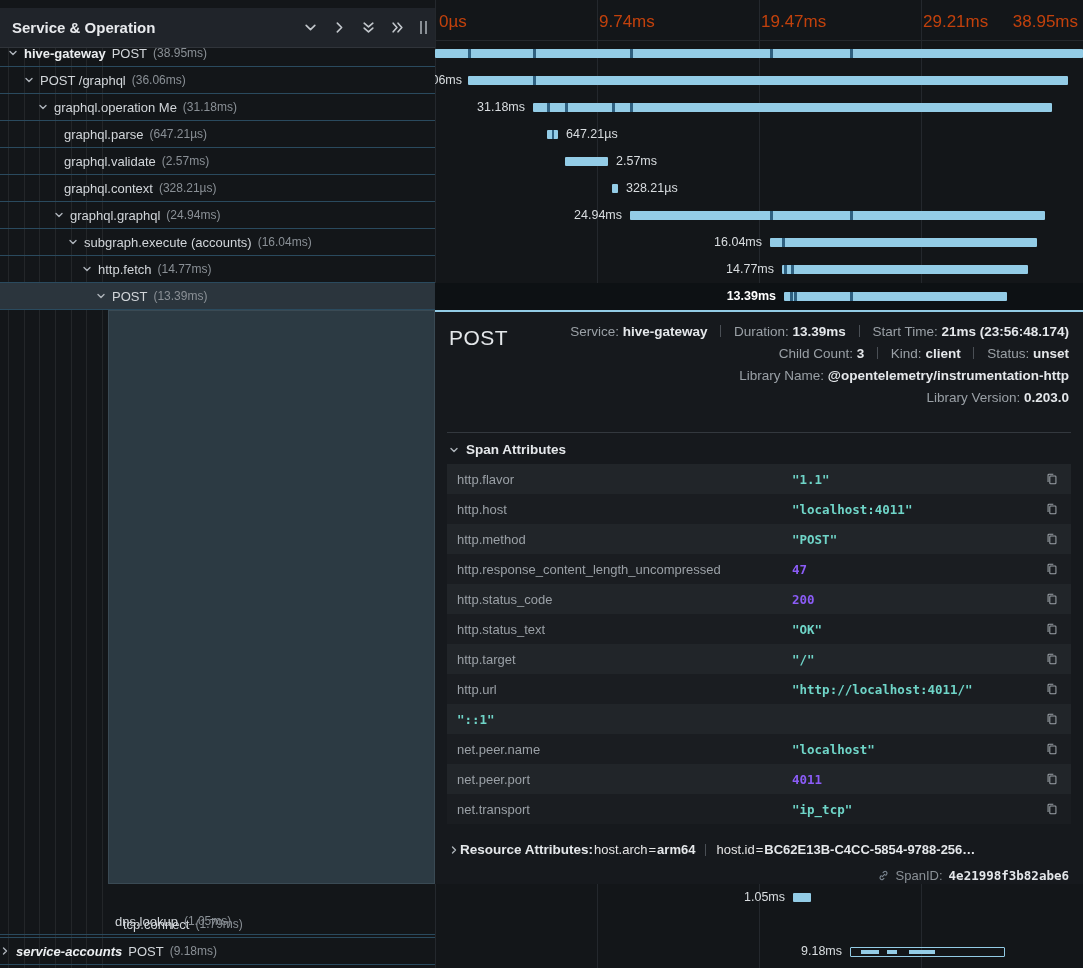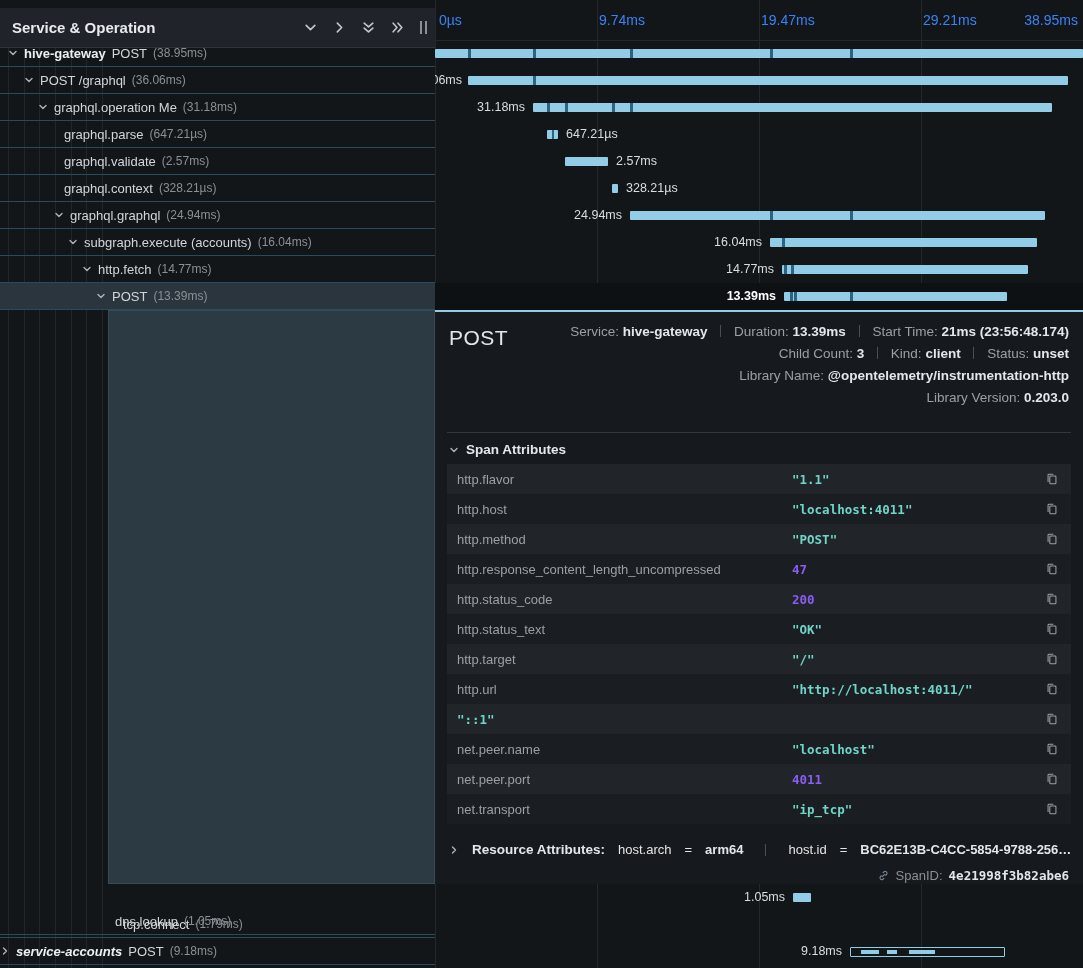--- a/index.html
+++ b/index.html
@@ -10,21 +10,21 @@
   .left-header{position:absolute;left:0;top:0;width:435px;height:40px;background:#20242a;border-bottom:1px solid #30343a;display:flex;align-items:center;padding:0 8px 0 12px;box-sizing:border-box;z-index:6;margin-top:8px;}
   .left-header .title{font-size:15px;font-weight:700;color:#e8eaed;}
   .hicons{margin-left:auto;display:flex;align-items:center;gap:12px;}
   .hicons button{background:none;border:none;padding:2px;cursor:pointer;display:flex;align-items:center;}
   .hicon{width:13px;height:13px;fill:none;stroke:#c2c7cc;stroke-width:1.5;stroke-linecap:round;stroke-linejoin:round;}
   .drag-handle{margin-left:14px;display:flex;gap:3px;cursor:col-resize;}
   .drag-handle i{display:block;width:2px;height:13px;background:#8a9096;}
 
   
   .ruler{position:absolute;left:435px;top:0;width:648px;height:40px;border-bottom:1px solid #24282d;z-index:2;}
-  .rtick{position:absolute;top:12px;font-size:14px;color:#3b82f6;}
+  .rtick{position:absolute;top:12px;font-size:17px;color:#c2410c;}
 
   
   .grid{position:absolute;top:0;bottom:0;width:1px;background:#24282d;z-index:0;}
 
   
   .iguide{position:absolute;top:40px;bottom:0;width:1px;background:rgba(255,255,255,0.07);z-index:1;}
 
   
   .tree{position:absolute;left:0;top:40px;width:435px;z-index:2;}
   .trow{position:absolute;left:0;right:0;height:27px;border-bottom:1px solid #2a4a5e;display:flex;align-items:center;gap:6px;box-sizing:border-box;font-size:13px;cursor:pointer;}
@@ -61,21 +61,21 @@
   .attrs{position:absolute;left:12px;right:12px;top:152px;}
   .attr-row{height:30px;display:flex;align-items:center;padding:0 10px;box-sizing:border-box;}
   .attr-row:nth-of-type(odd){background:#212529;}
   .attr-row:nth-of-type(even){background:#1a1d21;}
   .akey{width:335px;flex:none;color:#9aa0a6;font-size:13px;white-space:nowrap;overflow:hidden;}
   .aval{font-family:"DejaVu Sans Mono",monospace;font-size:12.5px;font-weight:700;}
   .aval.string{color:#6fd5c8;}
   .aval.number{color:#8b5cf6;}
   .copy{margin-left:auto;background:none;border:none;padding:2px;cursor:pointer;display:flex;}
   .copy svg{width:14px;height:14px;fill:none;stroke:#9aa0a6;stroke-width:1.2;}
-  .res-line{position:absolute;left:14px;top:530px;display:flex;align-items:center;gap:13px;font-size:13px;white-space:nowrap;cursor:pointer;text-align:center;}
+  .res-line{position:absolute;left:14px;top:530px;display:flex;align-items:center;gap:1px;font-size:13px;white-space:nowrap;cursor:pointer;text-align:center;}
   .res-title{font-weight:700;color:#e4e7ea;font-size:13.5px;}
   .rk{color:#e5e5e5;}
   .rv{color:#e4e7ea;font-weight:700;}
   .spanid-line{position:absolute;right:14px;top:556px;display:flex;align-items:center;gap:6px;font-size:13px;}
   .spanid-label{color:#8a9096;}
   .spanid-val{color:#e4e7ea;font-weight:700;font-family:"DejaVu Sans Mono",monospace;font-size:12.5px;}
 </style>
 </head>
 <body>
 

